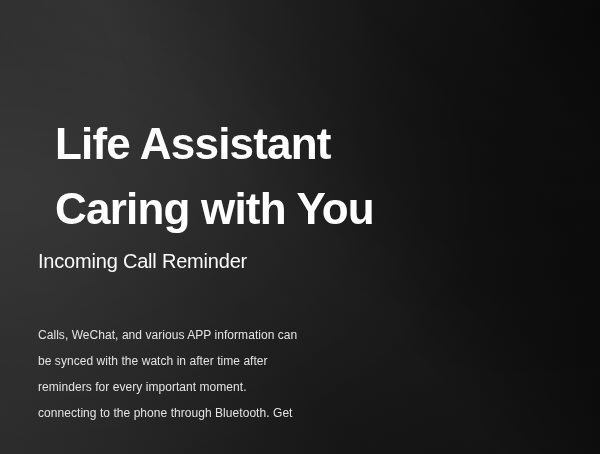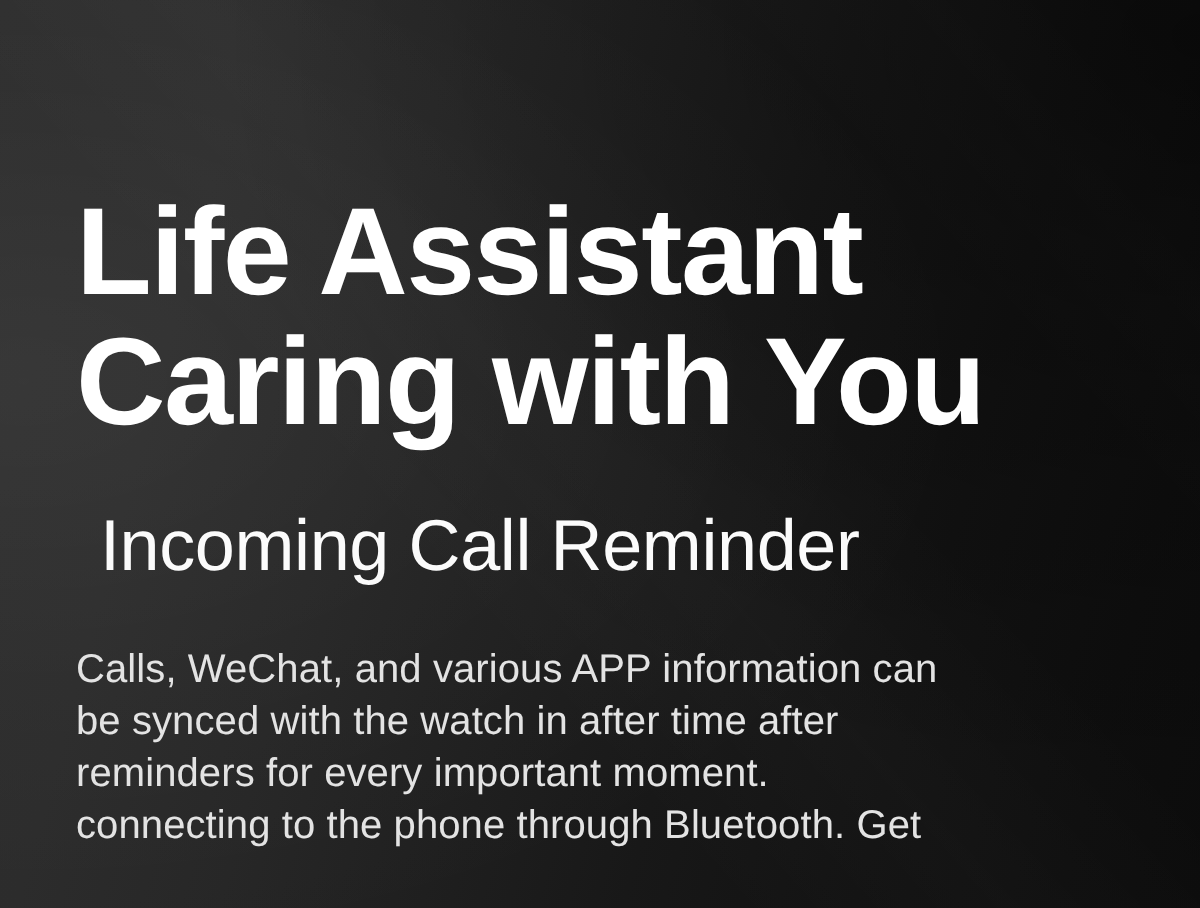--- a/index.html
+++ b/index.html
@@ -76,51 +76,51 @@
     left: 38px;
     top: 0;
     right: 0;
     bottom: 0;
   }
 
   .headline {
     position: absolute;
     top: 94px;
     left: 0;
-    margin: 0;
+    margin: 17px;
     color: #ffffff;
-    font-size: 62px;
+    font-size: 44px;
     font-weight: 700;
     line-height: 65px;
     letter-spacing: -0.8px;
     white-space: nowrap;
   }
   .headline .hl-line { display: block; }
 
   .subtitle {
     position: absolute;
     top: 242px;
     left: 0;
-    margin: 12px;
+    margin: 0;
     color: #fbfbfb;
-    font-size: 36px;
+    font-size: 20px;
     font-weight: 500;
     line-height: 38px;
     letter-spacing: -0.2px;
     white-space: nowrap;
   }
 
   .body-copy {
     position: absolute;
     top: 322px;
     left: 0;
     margin: 0;
     width: 546px;
     color: #e3e3e3;
-    font-size: 20px;
+    font-size: 12px;
     font-weight: 300;
     line-height: 26px;
     letter-spacing: 0.05px;
   }
   .body-copy .body-line {
     display: block;
     white-space: nowrap;
   }
 </style>
 </head>

